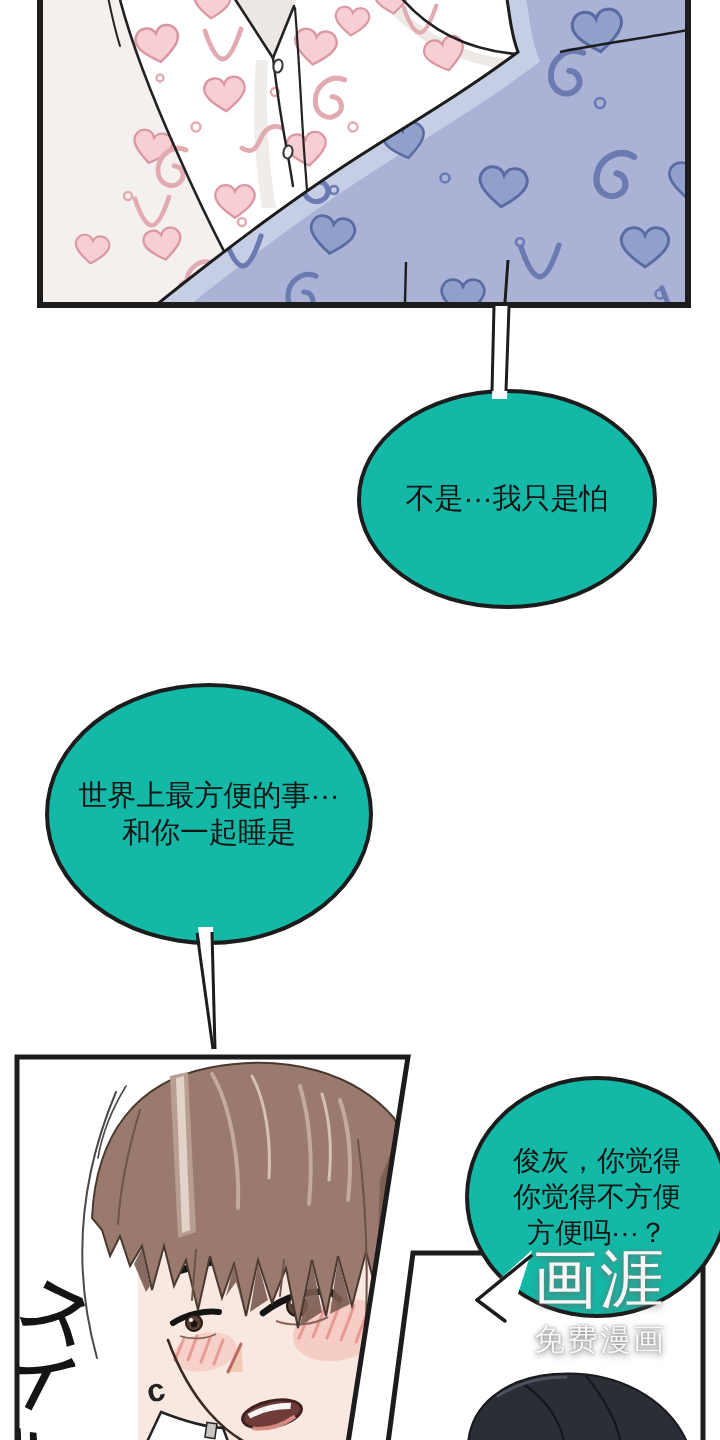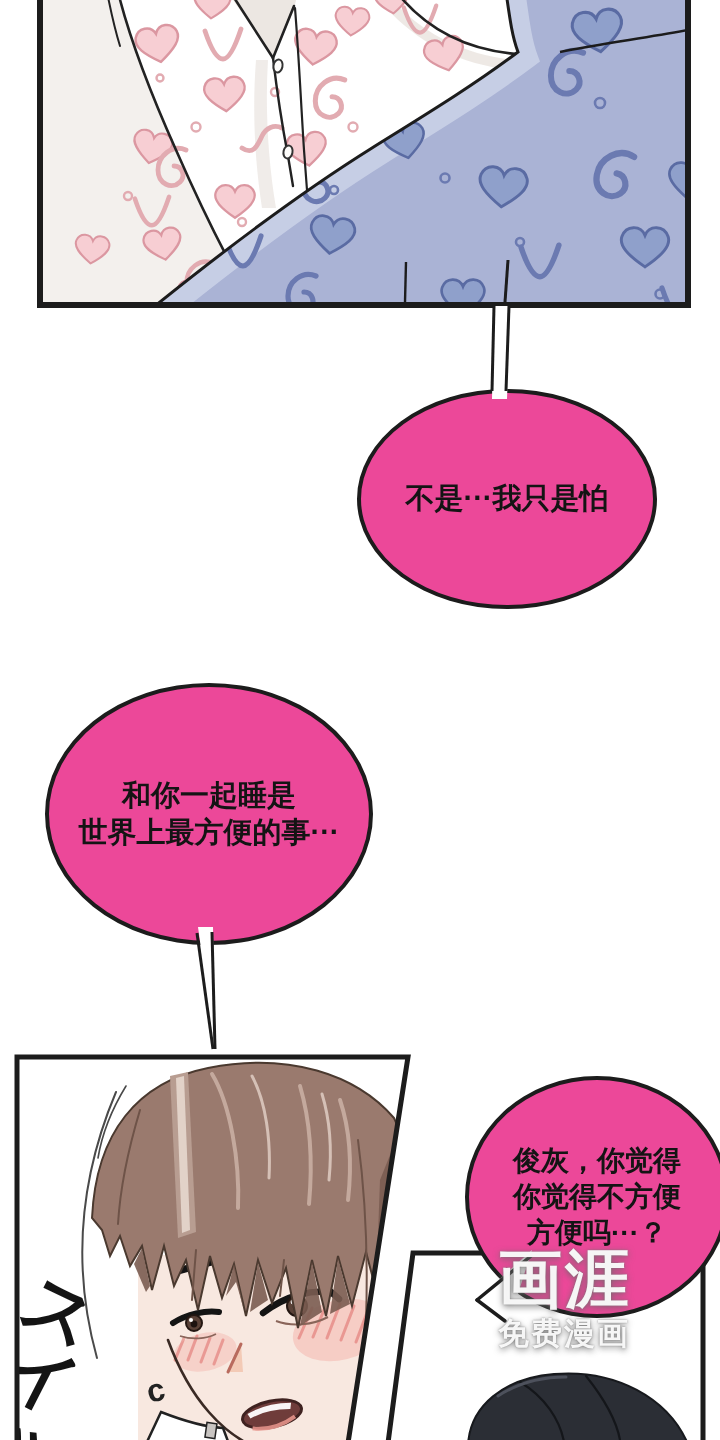--- a/index.html
+++ b/index.html
@@ -2,39 +2,39 @@
 <html><head>
 <meta charset="utf-8">
 <style>
   html,body{margin:0;padding:0;background:#ffffff;}
   .page{
     position:relative;width:720px;height:1440px;background:#ffffff;overflow:hidden;
     font-family:"Liberation Sans","DejaVu Sans",sans-serif;
   }
   .scene{position:absolute;left:0;top:0;z-index:1;}
   .bubble{
-    position:absolute;z-index:3;background:#ec4899;border:4px solid #1c1c1c;border-radius:50%;
+    position:absolute;z-index:3;background:#14b8a6;border:4px solid #1c1c1c;border-radius:50%;
     display:flex;flex-direction:column;align-items:center;justify-content:center;
-    color:#141414;font-weight:700;text-align:center;
+    color:#141414;font-weight:400;text-align:center;
   }
   .bubble .ln{white-space:nowrap;line-height:1.28;}
   #bubble1{left:357px;top:389px;width:292px;height:212px;font-size:29px;}
   #bubble2{left:45px;top:683px;width:320px;height:254px;font-size:29px;}
   #bubble3{left:465px;top:1076px;width:256px;height:234px;font-size:28px;}
   .tail{position:absolute;z-index:4;}
   #tail1{left:470px;top:288px;}
   #tail2{left:185px;top:925px;}
   #tail3{left:455px;top:1240px;}
   .watermark{
-    position:absolute;z-index:6;left:498px;top:1246px;width:204px;text-align:left;
-    color:rgba(255,255,255,0.93);font-weight:700;pointer-events:none;
+    position:absolute;z-index:6;left:498px;top:1246px;width:204px;text-align:center;
+    color:rgba(255,255,255,0.93);font-weight:400;pointer-events:none;
   }
   .watermark .logo{font-size:64px;letter-spacing:3px;line-height:1.05;
     text-shadow:0 2px 7px rgba(105,105,105,0.85),0 0 2px rgba(130,130,130,0.9);}
-  .watermark .tagline{font-size:31px;letter-spacing:2px;margin-top:0;
+  .watermark .tagline{font-size:31px;letter-spacing:2px;margin-top:6px;
     text-shadow:0 2px 6px rgba(105,105,105,0.85),0 0 2px rgba(130,130,130,0.9);}
 </style>
 </head>
 <body>
 
 <div class="page">
 
   <svg class="scene" width="720" height="1440" viewBox="0 0 720 1440">
     <defs>
       <clipPath id="clipTop">
@@ -273,22 +273,22 @@
       </g>
       <polygon points="413,1253 703,1253 703,1443 388,1443" fill="none" stroke="#1c1c1c" stroke-width="5"></polygon>
     </g>
   </svg>
 
   <div class="bubble" id="bubble1">
     <div class="ln">不是···我只是怕</div>
   </div>
 
   <div class="bubble" id="bubble2">
+    <div class="ln">世界上最方便的事···</div>
     <div class="ln">和你一起睡是</div>
-    <div class="ln">世界上最方便的事···</div>
   </div>
 
   <div class="bubble" id="bubble3">
     <div class="ln">俊灰，你觉得</div>
     <div class="ln">你觉得不方便</div>
     <div class="ln">方便吗···？</div>
   </div>
 
   <svg class="tail" id="tail1" width="60" height="120" viewBox="470 288 60 120">
     <polygon points="494,306 510,306 507,399 492,399" fill="#ffffff"></polygon>

